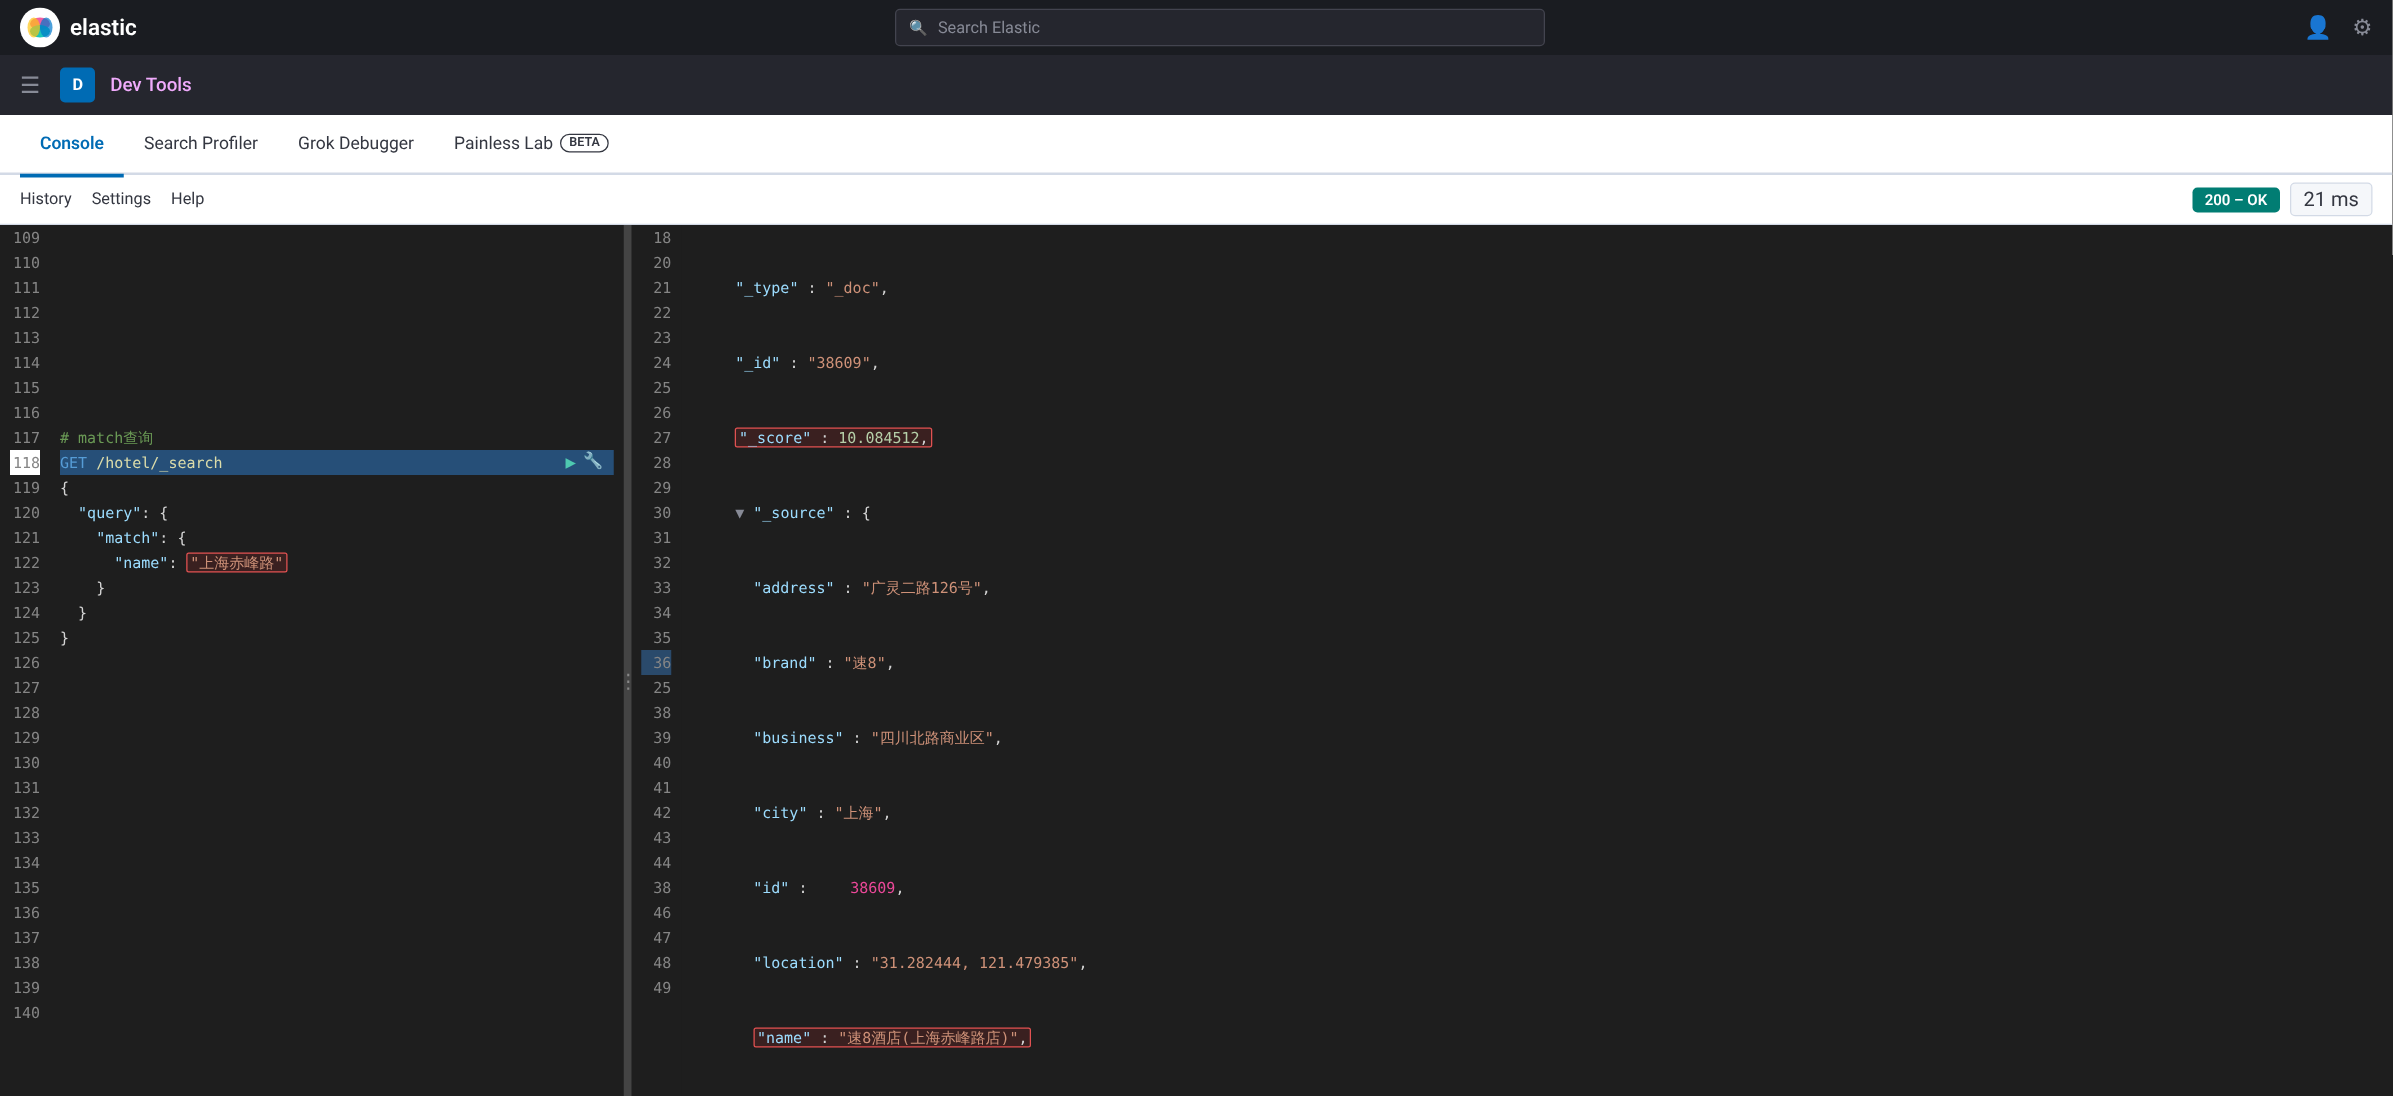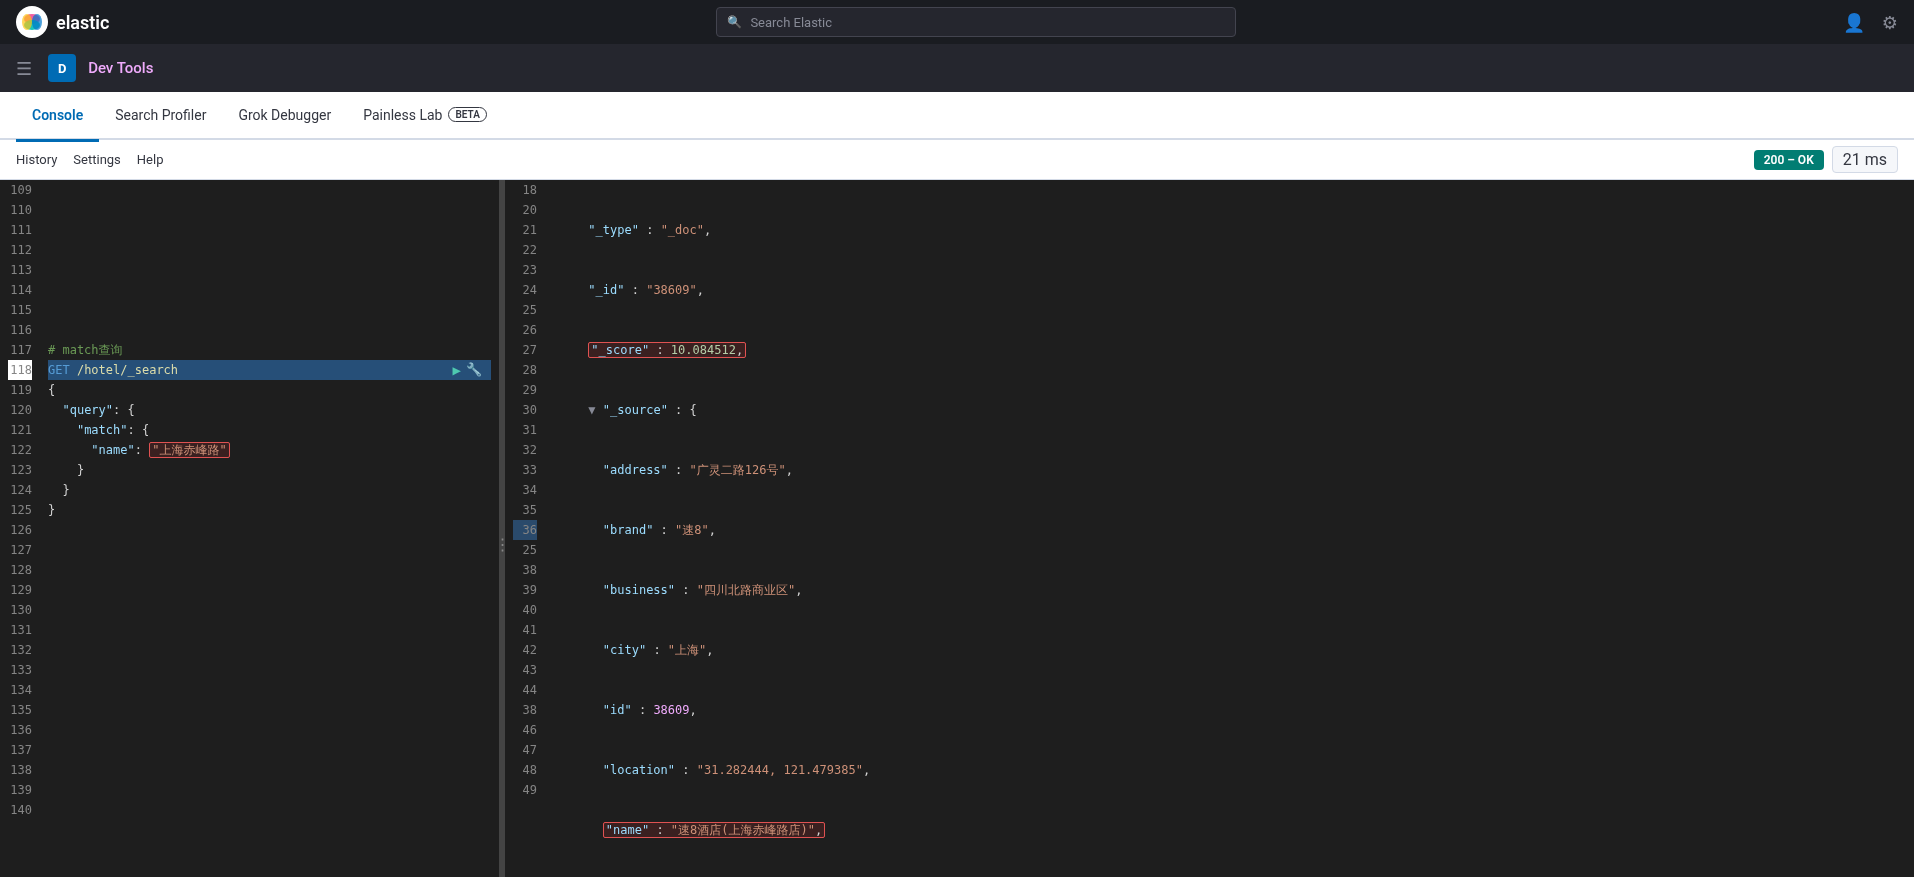--- a/index.html
+++ b/index.html
@@ -278,21 +278,21 @@
     </div>
     <div style="flex:1;font-family:'Consolas','Monaco',monospace;font-size:12px;line-height:20px;color:#d4d4d4;overflow:auto;white-space:pre;">
       <div style="height:20px;">&nbsp;&nbsp;&nbsp;&nbsp;&nbsp;&nbsp;<span style="color:#9cdcfe;">"_type"</span> : <span style="color:#ce9178;">"_doc"</span>,</div>
       <div style="height:20px;">&nbsp;&nbsp;&nbsp;&nbsp;&nbsp;&nbsp;<span style="color:#9cdcfe;">"_id"</span> : <span style="color:#ce9178;">"38609"</span>,</div>
       <div style="height:20px;">&nbsp;&nbsp;&nbsp;&nbsp;&nbsp;&nbsp;<span style="border:1.5px solid #e05252;background:rgba(220,50,50,0.15);border-radius:2px;padding:0 2px;"><span style="color:#9cdcfe;">"_score"</span> : <span style="color:#b5cea8;">10.084512</span>,</span></div>
       <div style="height:20px;">&nbsp;&nbsp;&nbsp;&nbsp;&nbsp;&nbsp;<span style="color:#878a96;cursor:pointer;">▼</span>&nbsp;<span style="color:#9cdcfe;">"_source"</span> : {</div>
       <div style="height:20px;">&nbsp;&nbsp;&nbsp;&nbsp;&nbsp;&nbsp;&nbsp;&nbsp;<span style="color:#9cdcfe;">"address"</span> : <span style="color:#ce9178;">"广灵二路126号"</span>,</div>
       <div style="height:20px;">&nbsp;&nbsp;&nbsp;&nbsp;&nbsp;&nbsp;&nbsp;&nbsp;<span style="color:#9cdcfe;">"brand"</span> : <span style="color:#ce9178;">"速8"</span>,</div>
       <div style="height:20px;">&nbsp;&nbsp;&nbsp;&nbsp;&nbsp;&nbsp;&nbsp;&nbsp;<span style="color:#9cdcfe;">"business"</span> : <span style="color:#ce9178;">"四川北路商业区"</span>,</div>
       <div style="height:20px;">&nbsp;&nbsp;&nbsp;&nbsp;&nbsp;&nbsp;&nbsp;&nbsp;<span style="color:#9cdcfe;">"city"</span> : <span style="color:#ce9178;">"上海"</span>,</div>
-      <div style="height:20px;">&nbsp;&nbsp;&nbsp;&nbsp;&nbsp;&nbsp;&nbsp;&nbsp;<span style="color:#9cdcfe;">"id"</span> : <span style="color:#f0abfc;">38609</span>,</div>
+      <div style="height:20px;">&nbsp;&nbsp;&nbsp;&nbsp;&nbsp;&nbsp;&nbsp;&nbsp;<span style="color:#9cdcfe;">"id"</span> : <span style="color:#ec4899;margin-left:27px;">38609</span>,</div>
       <div style="height:20px;">&nbsp;&nbsp;&nbsp;&nbsp;&nbsp;&nbsp;&nbsp;&nbsp;<span style="color:#9cdcfe;">"location"</span> : <span style="color:#ce9178;">"31.282444, 121.479385"</span>,</div>
       <div style="height:20px;">&nbsp;&nbsp;&nbsp;&nbsp;&nbsp;&nbsp;&nbsp;&nbsp;<span style="border:1.5px solid #e05252;background:rgba(220,50,50,0.15);border-radius:2px;padding:0 2px;"><span style="color:#9cdcfe;">"name"</span> : <span style="color:#ce9178;">"速8酒店(上海赤峰路店)"</span>,</span></div>
       <div style="height:20px;">&nbsp;&nbsp;&nbsp;&nbsp;&nbsp;&nbsp;&nbsp;&nbsp; : </div>
       
       
       
       
       
       
       

